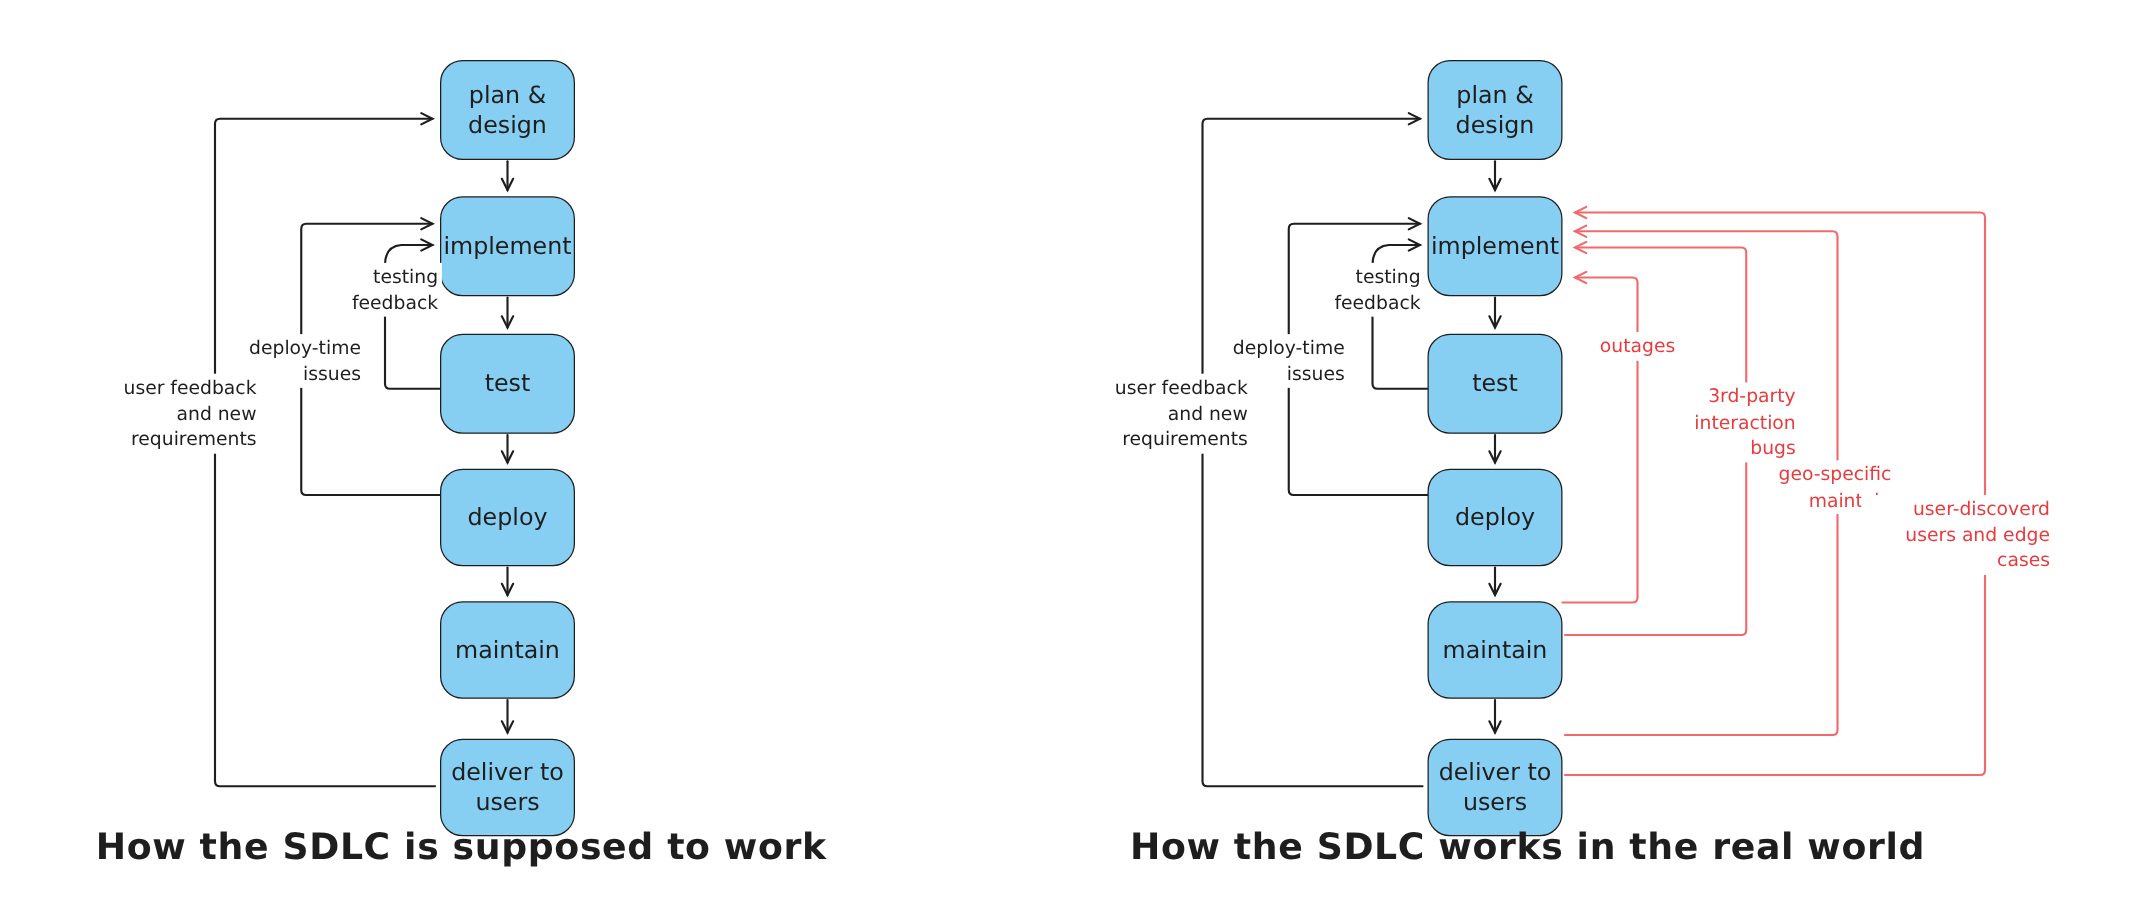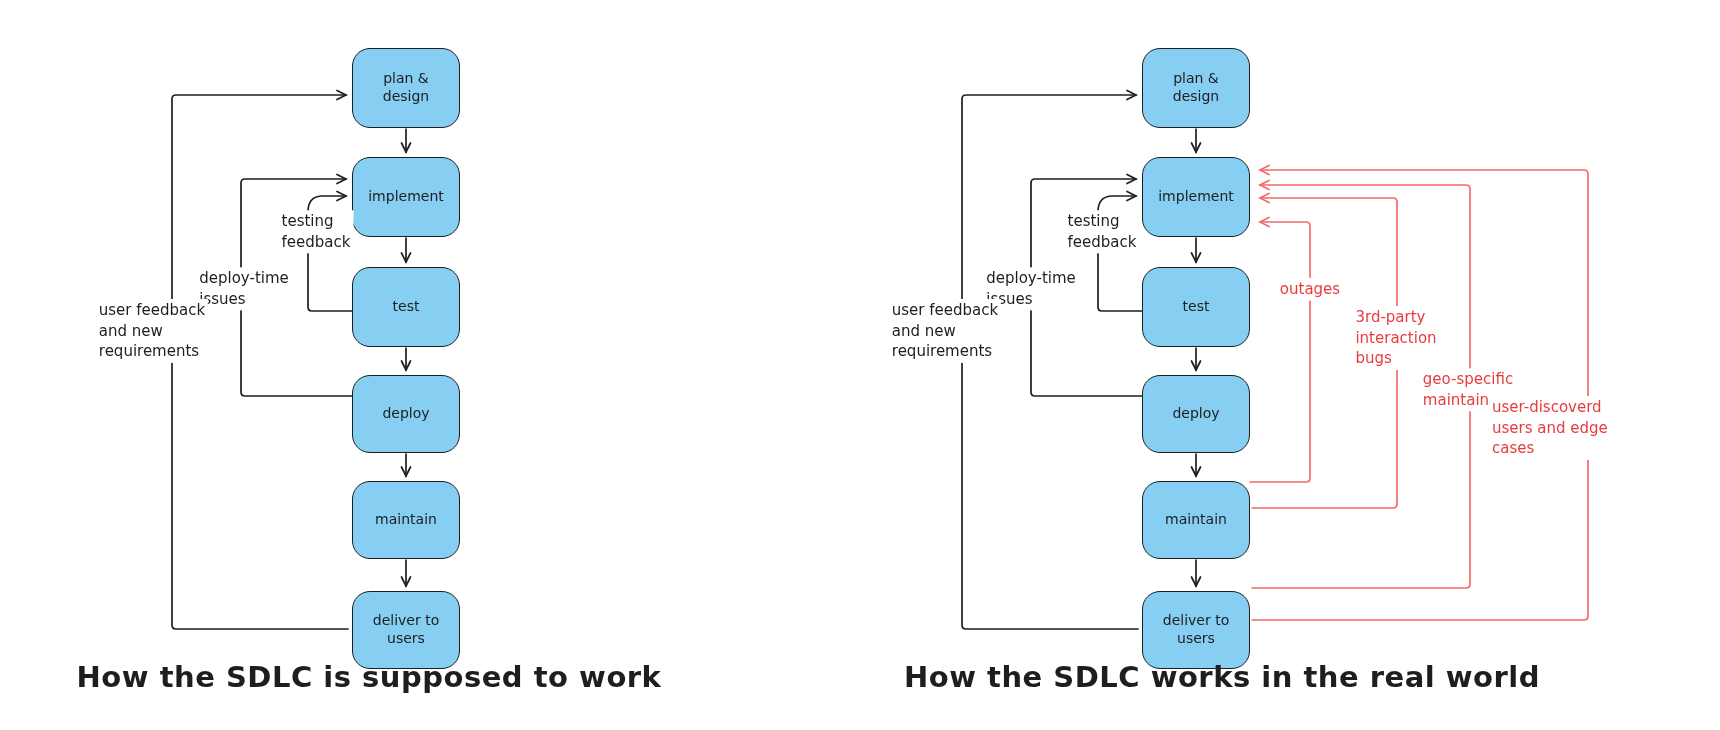--- a/index.html
+++ b/index.html
@@ -22,30 +22,30 @@
   .ink-path{fill:none;stroke:var(--ink);stroke-width:1.7;stroke-linecap:round;}
   .red-path{fill:none;stroke:var(--red-line);stroke-width:1.7;stroke-linecap:round;}
   .node{
     position:absolute;
     width:108px;
     border:1.8px solid var(--ink);
     border-radius:18px;
     background:var(--box-fill);
     display:flex;align-items:center;justify-content:center;
     text-align:center;
-    font-size:14px;line-height:1.28;
+    font-size:19px;line-height:1.28;
     white-space:pre-line;
     box-sizing:border-box;
   }
   .lbl{
     position:absolute;
     transform:translate(-50%,-50%);
     background:var(--background);
     padding:1px 3px;
-    text-align:left;
+    text-align:right;
     font-size:15px;line-height:1.38;
     white-space:pre-line;
   }
   .lbl.red{color:var(--red-text);}
   .caption{
     position:absolute;
     transform:translate(-50%,-50%);
     font-size:29px;font-weight:bold;
     letter-spacing:0.5px;
     white-space:nowrap;
@@ -123,21 +123,21 @@
 users</span></div>
 
   <div class="lbl" style="left:1102px;top:232px">testing
 feedback</div>
   <div class="lbl" style="left:1031px;top:289px">deploy-time
 issues</div>
   <div class="lbl" style="left:945px;top:331px">user feedback
 and new
 requirements</div>
 
-  <div class="lbl red" style="left:1310px;top:289px">outages</div>
+  <div class="lbl red" style="left:1310px;top:277px">outages</div>
   <div class="lbl red" style="left:1396px;top:338px">3rd-party
 interaction
 bugs</div>
   <div class="lbl red" style="left:1468px;top:390px">geo-specific
 maintain</div>
   <div class="lbl red" style="left:1566px;top:428px">user-discoverd
 users and edge cases</div>
 
   <div class="caption" style="left:1222px;top:677px">How the SDLC works in the real world</div>
   <div class="caption" style="left:369px;top:677px">How the SDLC is supposed to work</div>

